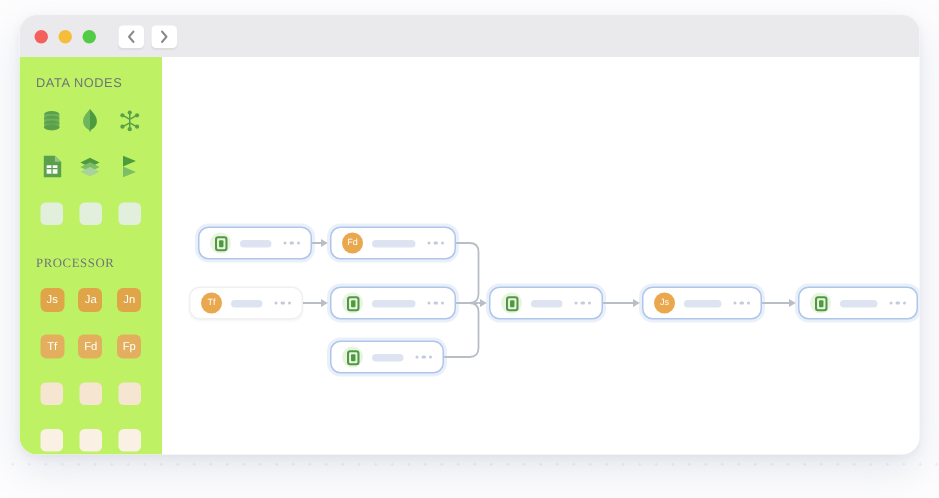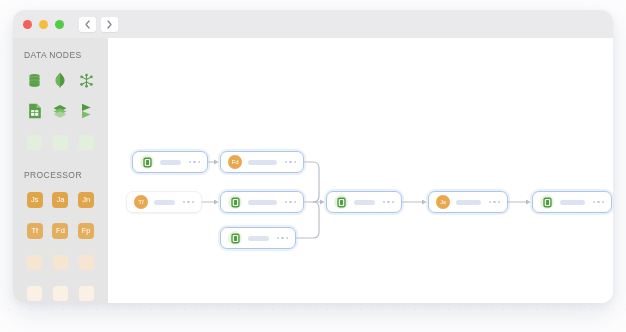--- a/index.html
+++ b/index.html
@@ -38,28 +38,28 @@
     width:17px;height:15px;background:#ffffff;border-radius:3px;
     display:flex;align-items:center;justify-content:center;
     box-shadow:0 1px 1px rgba(0,0,0,.06);
   }
   .navbtn svg{display:block;}
 
   .body{position:absolute;left:0;top:28px;right:0;bottom:0;display:flex;}
 
   
   .sidebar{
-    width:95px;background:#e5e5e5;flex:0 0 95px;
+    width:95px;background:#bef264;flex:0 0 95px;
     padding:12px 0 0 0;box-sizing:border-box;
   }
   .sect-title{
     font-size:8.5px;letter-spacing:.4px;color:#6f7478;
     padding:0 0 0 11px;margin-bottom:10px;white-space:nowrap;
   }
-  .sect-title.second{margin-top:18px;}
+  .sect-title.second{margin-top:18px;font-family:Liberation Serif, serif;}
   .grid{
     display:grid;grid-template-columns:repeat(3,1fr);
     row-gap:11px;padding:0 9px;box-sizing:border-box;
   }
   .cell{height:20px;display:flex;align-items:center;justify-content:center;}
   .cell svg{display:block;}
   .ph{width:15px;height:15px;border-radius:3.5px;}
   .ph.green{background:#e2efdd;}
   .ph.orange{background:#f6e6d1;}
   .ph.orange.faint{background:#faf0e4;}

